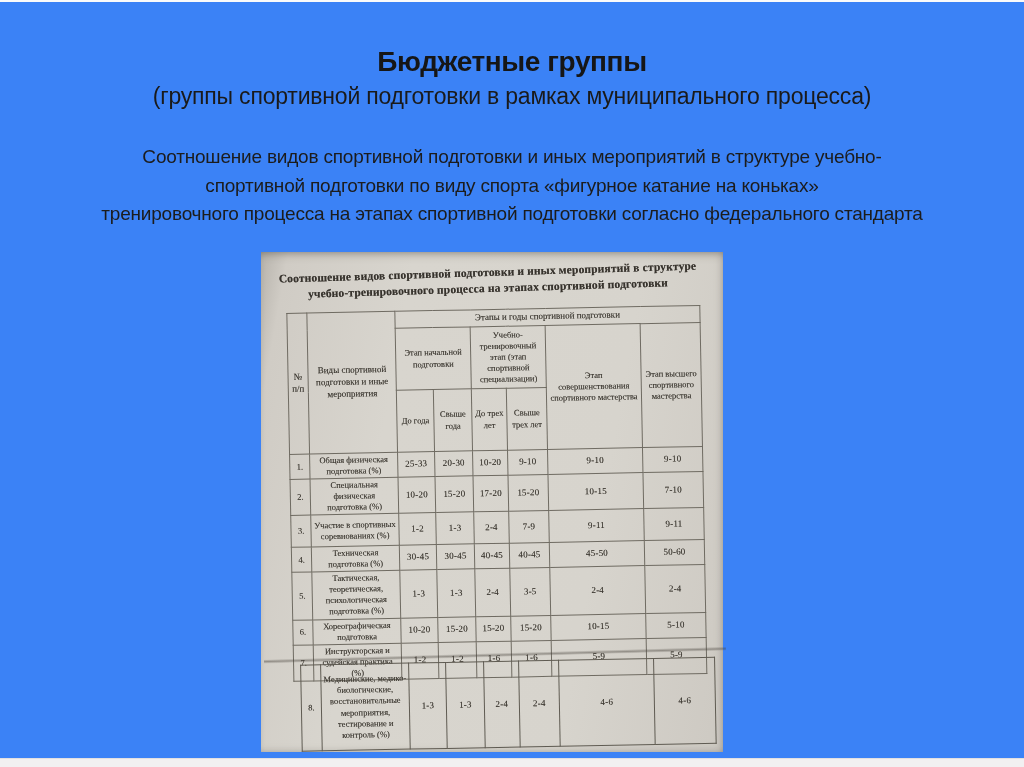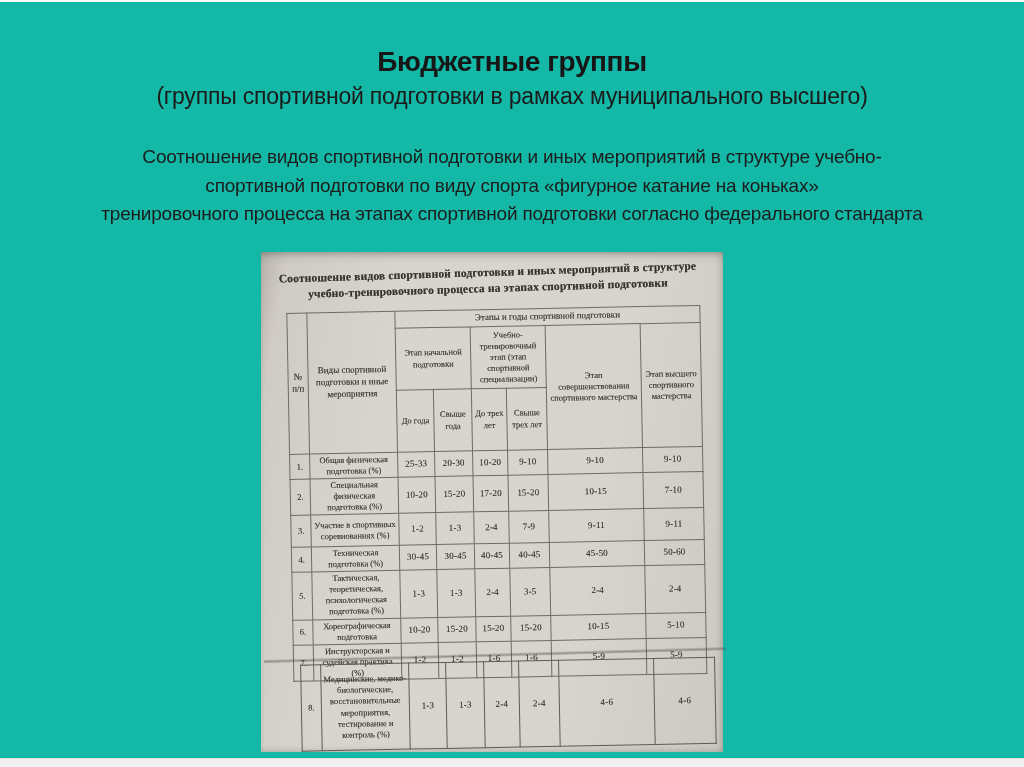--- a/index.html
+++ b/index.html
@@ -1,17 +1,17 @@
 <!DOCTYPE html>
 <html><head>
 <meta charset="utf-8">
 <style>
   html,body { margin:0; padding:0; background:#ffffff; }
   .slide {
-    position:relative; width:1024px; height:767px; background:#14b8a6;
+    position:relative; width:1024px; height:767px; background:#3b82f6;
     overflow:hidden; font-family:"Liberation Sans", sans-serif;
   }
   .top-hairline { position:absolute; top:0; left:0; width:1024px; height:2px; background:#fafafa; }
 
   .slide-title {
     position:absolute; top:46px; left:0; width:1024px; text-align:center;
     font-size:28px; font-weight:700; color:#161616; letter-spacing:-0.4px;
   }
   .slide-subtitle {
     position:absolute; top:83px; left:0; width:1024px; text-align:center;
@@ -70,21 +70,21 @@
     background:#f2f0f1; border-top:1px solid #e2e0e1;
   }
 </style>
 </head>
 <body>
 
 <div class="slide">
   <div class="top-hairline"></div>
 
   <div class="slide-title">Бюджетные группы</div>
-  <div class="slide-subtitle">(группы спортивной подготовки в рамках муниципального высшего)</div>
+  <div class="slide-subtitle">(группы спортивной подготовки в рамках муниципального процесса)</div>
 
   <div class="paragraph">
     <div>Соотношение видов спортивной подготовки и иных мероприятий в структуре учебно-</div>
     <div>спортивной подготовки по виду спорта «фигурное катание на коньках»</div>
     <div>тренировочного процесса на этапах спортивной подготовки согласно федерального стандарта</div>
   </div>
 
   <div class="photo">
     <div class="photo-content">
 

